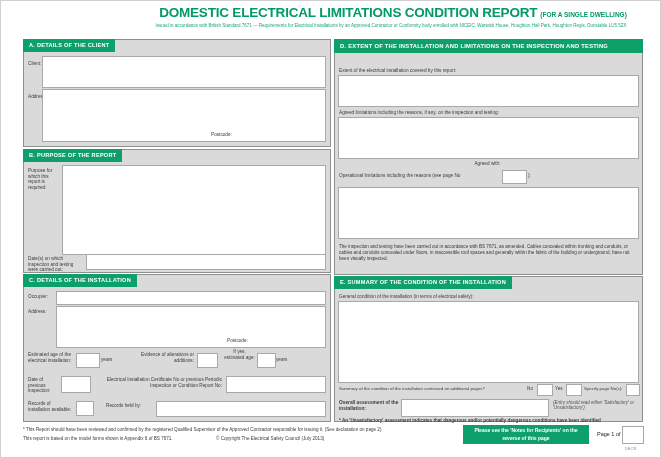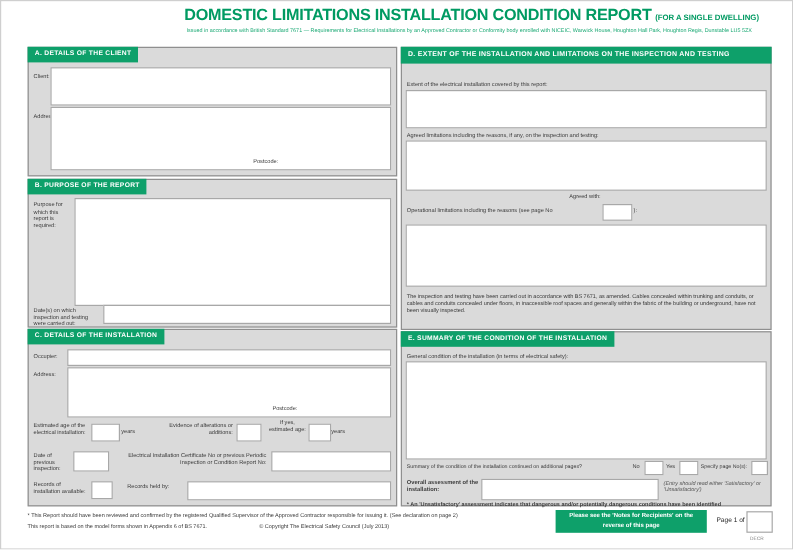--- a/index.html
+++ b/index.html
@@ -24,21 +24,21 @@
             text-align:center;padding:2px 4px;box-sizing:border-box;}
   .pagelbl{position:absolute;color:#222;font-size:5.5px;}
   .code{position:absolute;color:#8a8a8a;font-size:4px;}
 </style>
 </head>
 <body>
 
 <div class="page">
 
   <div class="abs title" style="left:126px;top:4px;width:532px;">
-    <span>DOMESTIC LIMITATIONS INSTALLATION CONDITION REPORT</span><span class="suffix">(FOR A SINGLE DWELLING)</span>
+    <span>DOMESTIC ELECTRICAL LIMITATIONS CONDITION REPORT</span><span class="suffix">(FOR A SINGLE DWELLING)</span>
   </div>
   <div class="abs subtitle" style="left:122px;top:22px;width:536px;">Issued in accordance with British Standard 7671 — Requirements for Electrical Installations by an Approved Contractor or Conformity body enrolled with NICEIC, Warwick House, Houghton Hall Park, Houghton Regis, Dunstable LU5 5ZX</div>
 
   <div class="sec" style="left:22px;top:38px;width:306px;height:106px;">
     <div class="sechdr">A. DETAILS OF THE CLIENT</div>
     <div class="lbl" style="left:4px;top:21px;width:16px;">Client:</div>
     <div class="inp" style="left:18px;top:16px;width:282px;height:30px;"></div>
     <div class="lbl" style="left:4px;top:54px;width:18px;">Address:</div>
     <div class="inp" style="left:18px;top:49px;width:282px;height:51px;">
       <div class="lbl" style="left:168px;bottom:3px;">Postcode:</div>

